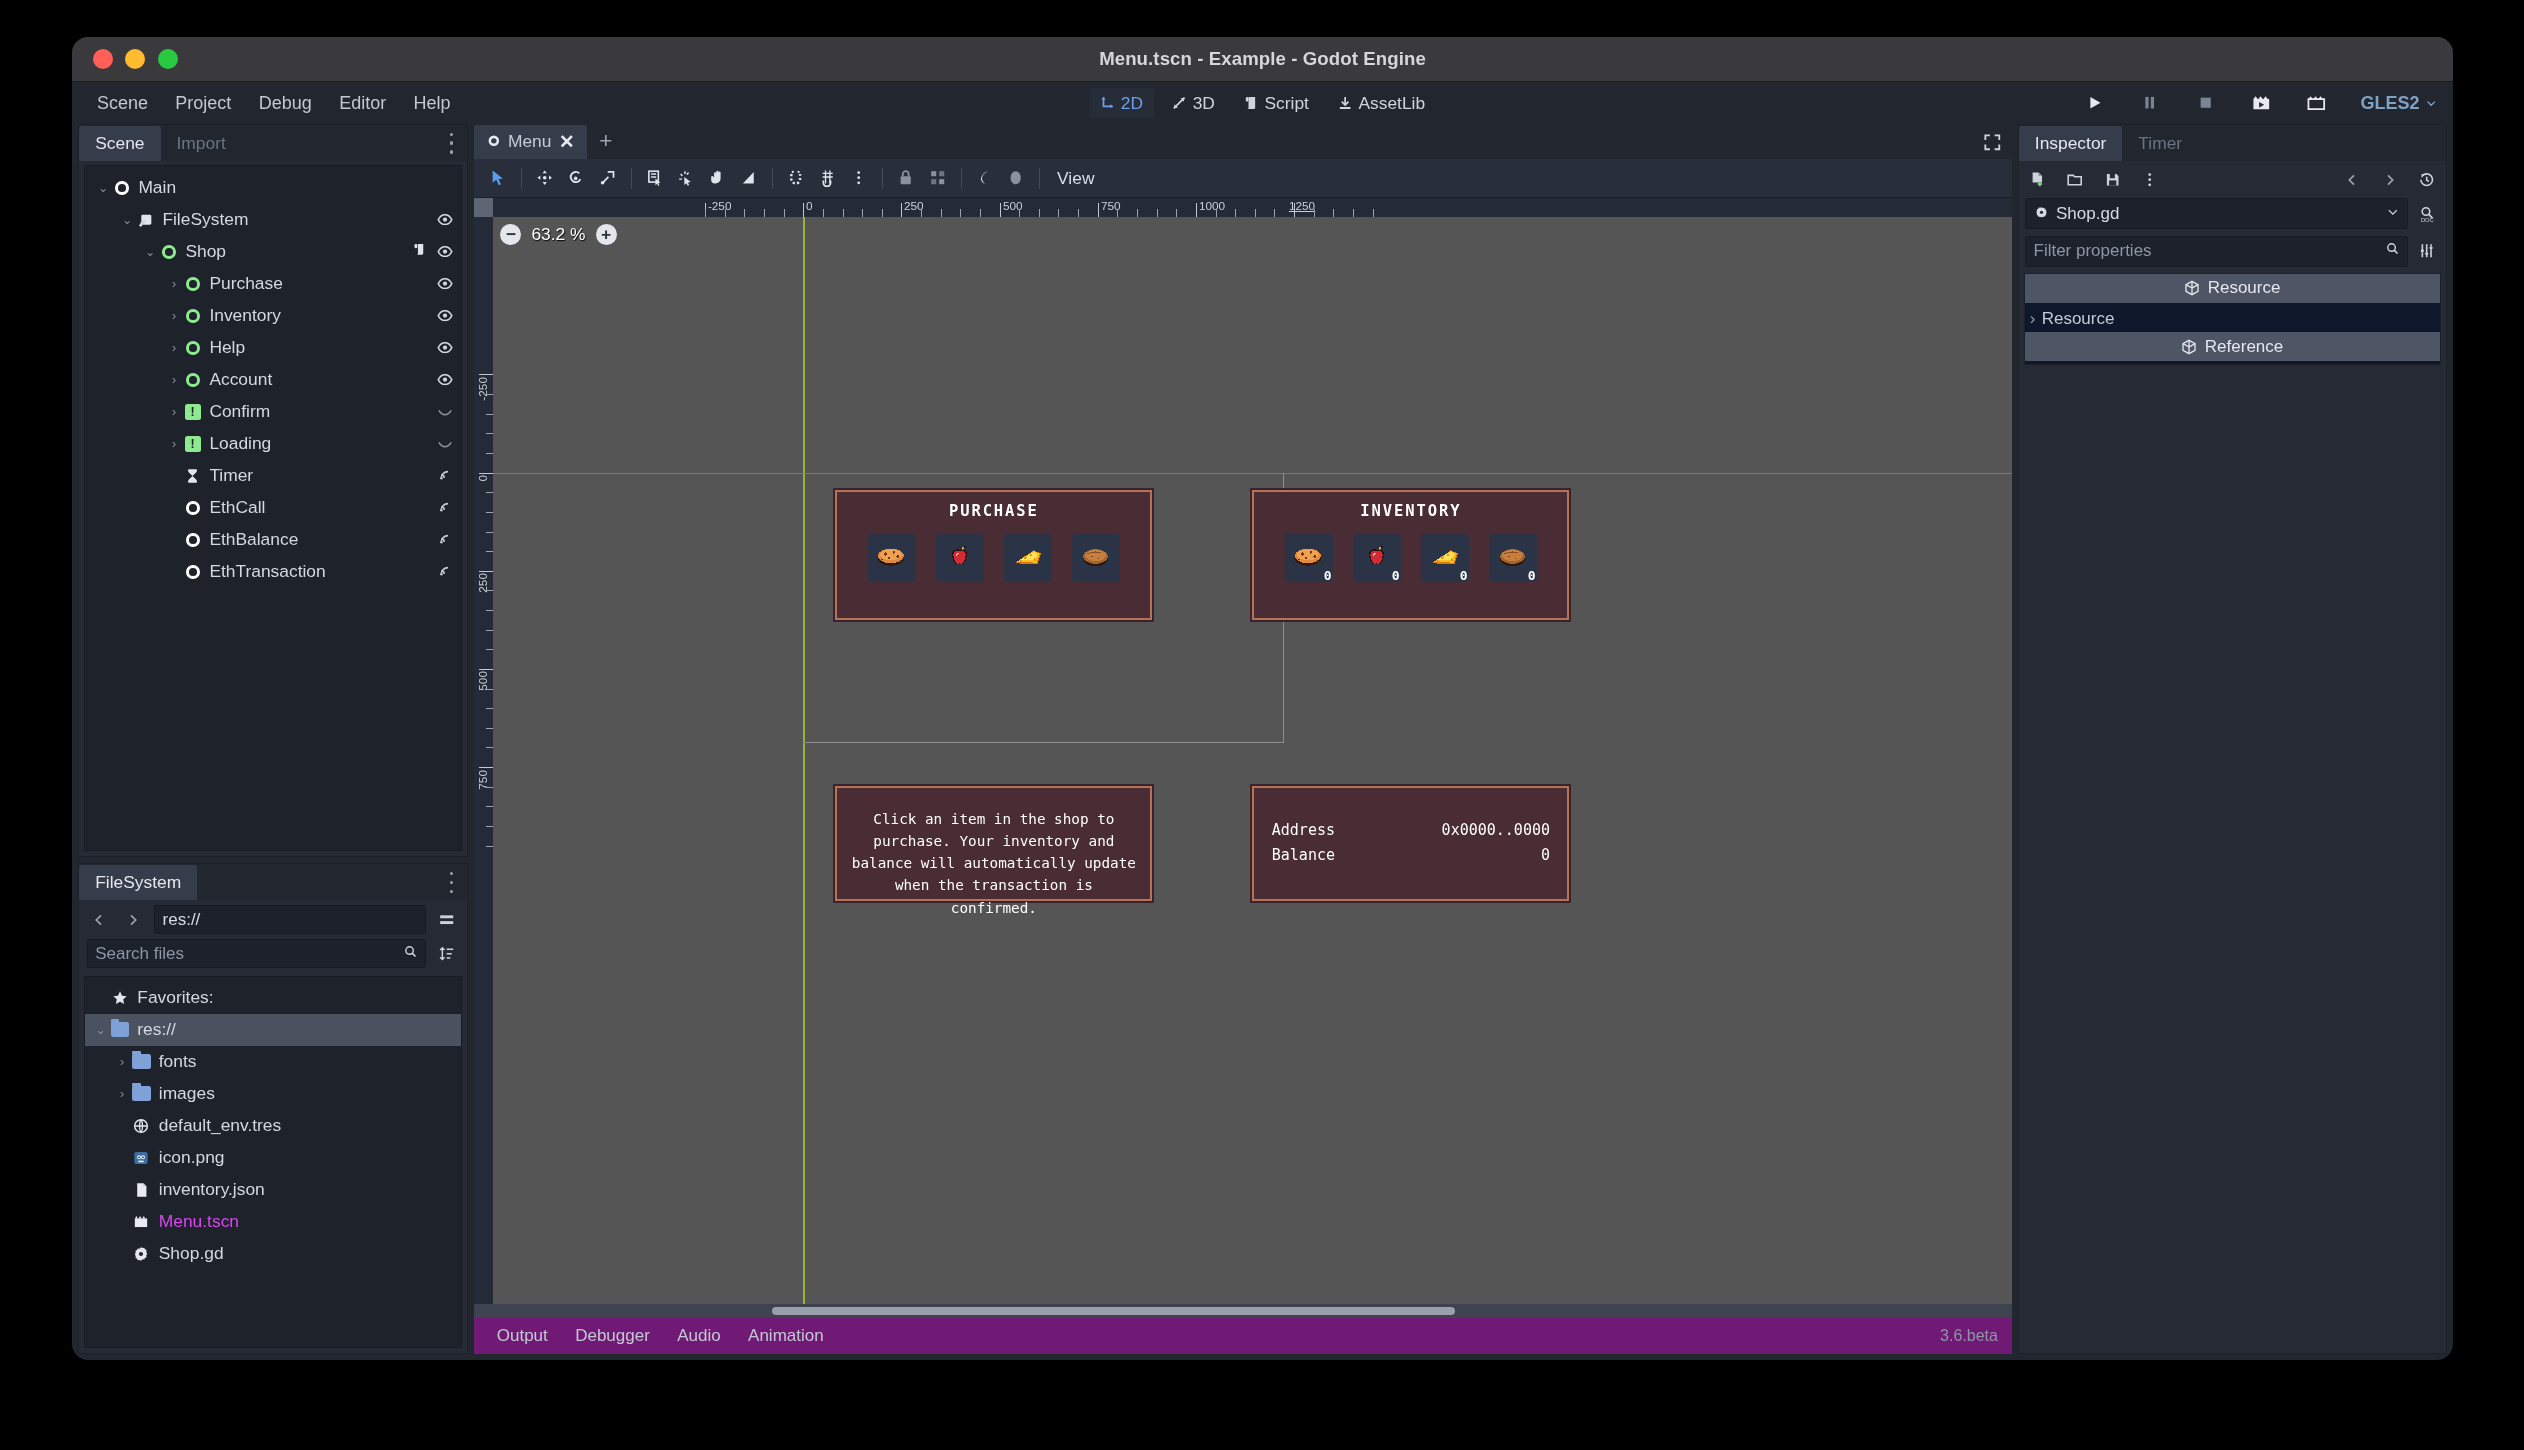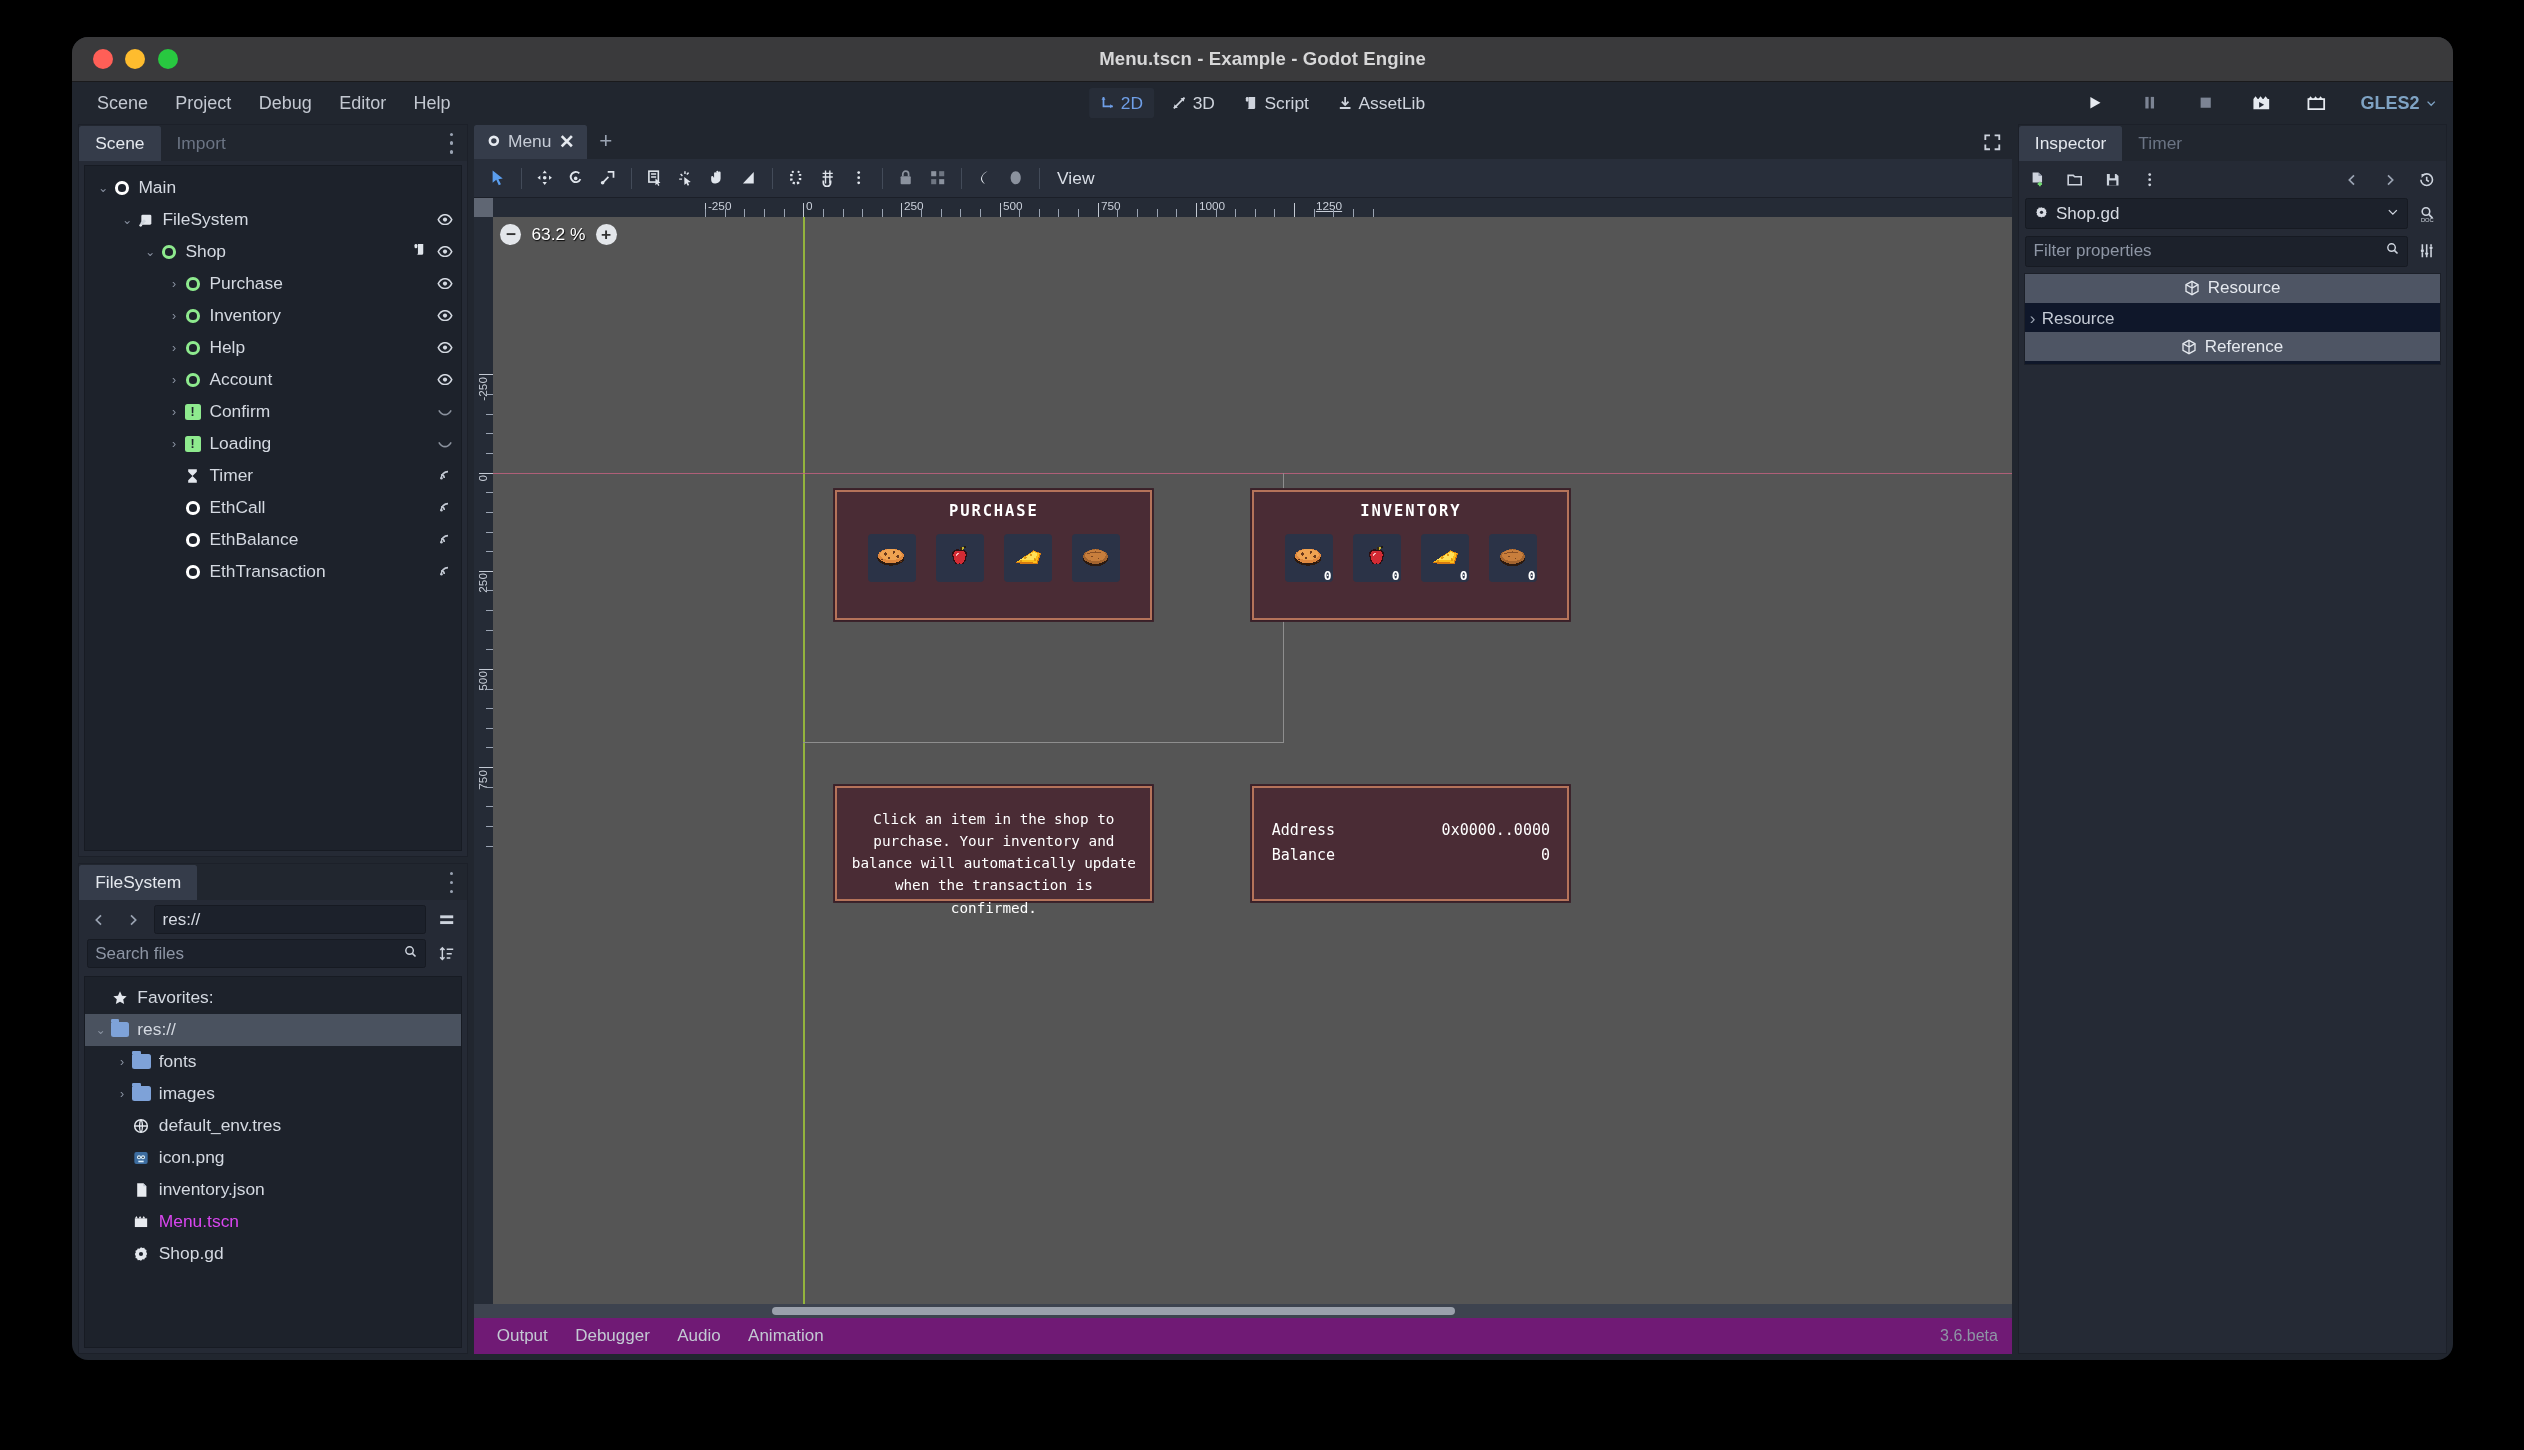--- a/index.html
+++ b/index.html
@@ -871,21 +871,21 @@
               <div class="tick" style="left: 663px;"></div>
               <div class="tick" style="left: 683px;"></div>
               <div class="tick" style="left: 702px;"></div>
               <div class="tick major" style="left: 722px;"></div>
               <div class="tlabel" style="left: 722px;">1000</div>
               <div class="tick" style="left: 742px;"></div>
               <div class="tick" style="left: 761px;"></div>
               <div class="tick" style="left: 781px;"></div>
               <div class="tick" style="left: 800px;"></div>
               <div class="tick major" style="left: 820px;"></div>
-              <div class="tlabel" style="left: 839px; text-decoration: underline;">1250</div>
+              <div class="tlabel" style="left: 812px; text-decoration: underline;">1250</div>
               <div class="tick" style="left: 840px;"></div>
               <div class="tick" style="left: 859px;"></div>
               <div class="tick" style="left: 879px;"></div>
               <div class="tick" style="left: 899px;"></div>
               <div class="tick" style="left: 310px;"></div>
               <div class="tick" style="left: 290px;"></div>
               <div class="tick" style="left: 270px;"></div>
               <div class="tick" style="left: 251px;"></div>
               <div class="tick" style="left: 231px;"></div>
             </div>

